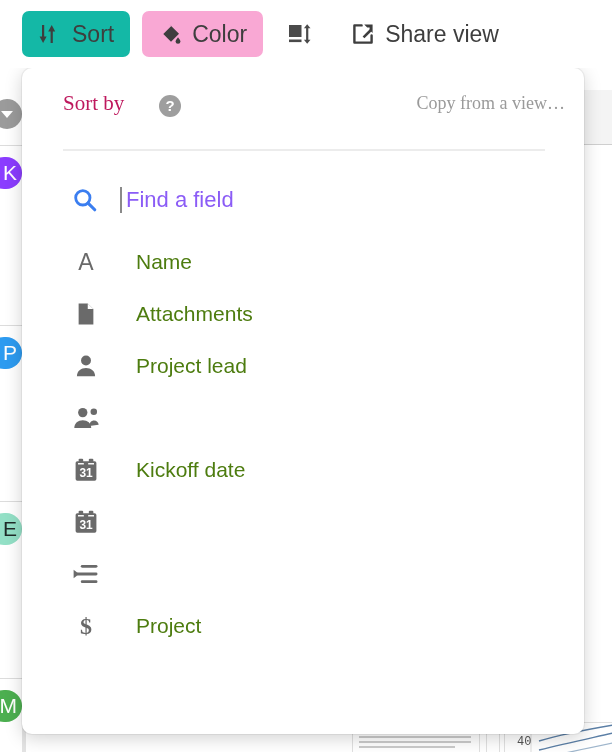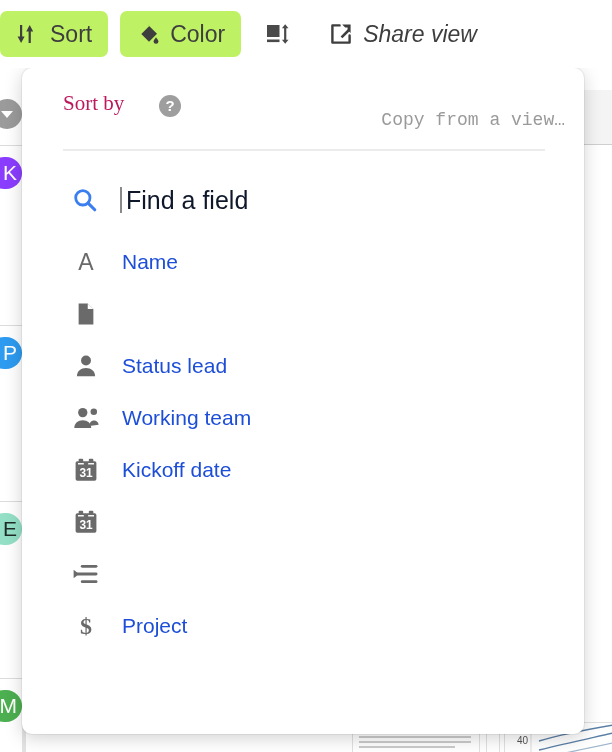--- a/index.html
+++ b/index.html
@@ -101,22 +101,22 @@
     background: #777;
   }
   .bg-chartbox {
     position: absolute;
     background: #ffffff;
     border: 1px solid #e0e0e0;
   }
   .bg-axis-label {
     position: absolute;
     color: #555;
-    font-size: 10px;
-    font-family: Liberation Sans, sans-serif;
+    font-size: 12px;
+    font-family: Liberation Mono, monospace;
   }
 
   
   #popover {
     position: absolute;
     left: 22px;
     top: 68px;
     width: 562px;
     height: 666px;
     background: #ffffff;
@@ -149,25 +149,25 @@
     font-size: 15px;
     line-height: 22px;
     text-align: center;
     font-weight: bold;
     cursor: pointer;
     font-family: "Liberation Sans", sans-serif;
   }
   .copy-link {
     position: absolute;
     right: 19px;
-    top: 42px;
+    top: 25px;
     font-size: 18px;
     color: #9a9a9a;
     cursor: pointer;
-    font-family: Liberation Mono, monospace;
+    font-family: Liberation Serif, serif;
   }
   .pop-divider {
     position: absolute;
     left: 41px;
     top: 81px;
     width: 482px;
     height: 2px;
     background: #ececec;
   }
 
@@ -195,22 +195,22 @@
     display: flex;
     align-items: center;
   }
   .caret {
     width: 2px;
     height: 26px;
     background: #8a8a8a;
     margin-right: 4px;
   }
   .search-placeholder {
-    font-size: 25px;
-    color: #0f172a;
+    font-size: 22px;
+    color: #8b5cf6;
     font-family: "Liberation Sans", sans-serif;
   }
 
   
   .field-list {
     position: absolute;
     left: 0;
     top: 168px;
     width: 100%;
   }
@@ -225,23 +225,23 @@
   .field-icon {
     width: 28px;
     height: 28px;
     flex: 0 0 auto;
     display: flex;
     align-items: center;
     justify-content: center;
     color: #6a6a6a;
   }
   .field-label {
-    margin-left: 22px;
+    margin-left: 36px;
     font-size: 21px;
-    color: #1d4ed8;
+    color: #4d7c0f;
     white-space: nowrap;
     font-family: "Liberation Sans", sans-serif;
   }
   .emoji-prefix {
     font-size: 19px;
     margin-right: 5px;
     font-family: "DejaVu Sans", sans-serif;
   }
   .letter-icon {
     font-size: 23px;
@@ -272,24 +272,24 @@
     align-items: center;
     height: 46px;
     border-radius: 7px;
     padding: 0 16px;
     cursor: pointer;
     box-sizing: border-box;
     background: transparent;
     border: none;
     font-family: "Liberation Sans", sans-serif;
   }
-  .tb-btn.sort  { background: #bef264; }
-  .tb-btn.color { background: #bef264; margin-left: 12px; }
+  .tb-btn.sort  { background: #14b8a6; margin-left: 22px; }
+  .tb-btn.color { background: #f9a8d4; margin-left: 12px; }
   .tb-btn.rowh  { background: transparent; margin-left: 14px; padding: 0 10px; }
-  .tb-btn.share { background: transparent; margin-left: 14px; font-style: italic; }
+  .tb-btn.share { background: transparent; margin-left: 14px; }
   .tb-label {
     font-size: 23px;
     color: #3e3e3e;
     margin-left: 10px;
     white-space: nowrap;
     font-family: "Liberation Sans", sans-serif;
   }
   .tb-icon {
     width: 24px;
     height: 24px;
@@ -366,40 +366,40 @@
         </span>
         <span class="field-label">Name</span>
       </div>
       <div class="field-item">
         <span class="field-icon">
           <svg viewBox="0 0 24 24" width="26" height="26">
             <path d="M5.2 2.2 h8.4 l5.2 5.2 v14.4 h-13.6 z" fill="#6a6a6a"></path>
             <polygon points="13.6,2.2 18.8,7.4 13.6,7.4" fill="#ffffff"></polygon>
           </svg>
         </span>
+        <span class="field-label">Attachments</span>
       </div>
       <div class="field-item">
         <span class="field-icon">
           <svg viewBox="0 0 24 24" width="26" height="26">
             <circle cx="12" cy="7" r="4.6" fill="#6a6a6a"></circle>
             <path d="M3.6 21.5 c0-4.8 3.8-7.6 8.4-7.6 s8.4 2.8 8.4 7.6 z" fill="#6a6a6a"></path>
           </svg>
         </span>
-        <span class="field-label">Status lead</span>
+        <span class="field-label">Project lead</span>
       </div>
       <div class="field-item">
         <span class="field-icon">
           <svg viewBox="0 0 24 24" width="26" height="26">
             <circle cx="9" cy="7" r="4.3" fill="#6a6a6a"></circle>
             <path d="M1.2 21.2 c0-4.5 3.5-7.2 7.8-7.2 s7.8 2.7 7.8 7.2 z" fill="#6a6a6a"></path>
             <circle cx="19.2" cy="6.2" r="3.0" fill="#6a6a6a"></circle>
             <path d="M15.0 19.4 c0-3.2 2.0-5.2 4.4-5.2 s4.0 1.6 4.3 4.0 z" fill="#6a6a6a"></path>
           </svg>
         </span>
-        <span class="field-label">Working team</span>
       </div>
       <div class="field-item">
         <span class="field-icon">
           <svg viewBox="0 0 24 24" width="26" height="26">
             <rect x="2.4" y="4.0" width="19.2" height="18" rx="1.6" fill="#6a6a6a"></rect>
             <rect x="5.2" y="1.6" width="4.2" height="3.6" rx="1" fill="#6a6a6a"></rect>
             <rect x="14.6" y="1.6" width="4.2" height="3.6" rx="1" fill="#6a6a6a"></rect>
             <rect x="4.6" y="5.6" width="5.4" height="1.3" fill="#ffffff"></rect>
             <rect x="14.0" y="5.6" width="5.4" height="1.3" fill="#ffffff"></rect>
             <text x="12" y="18.4" font-size="11" font-family="Liberation Sans, sans-serif" font-weight="bold" fill="#ffffff" text-anchor="middle">31</text>

